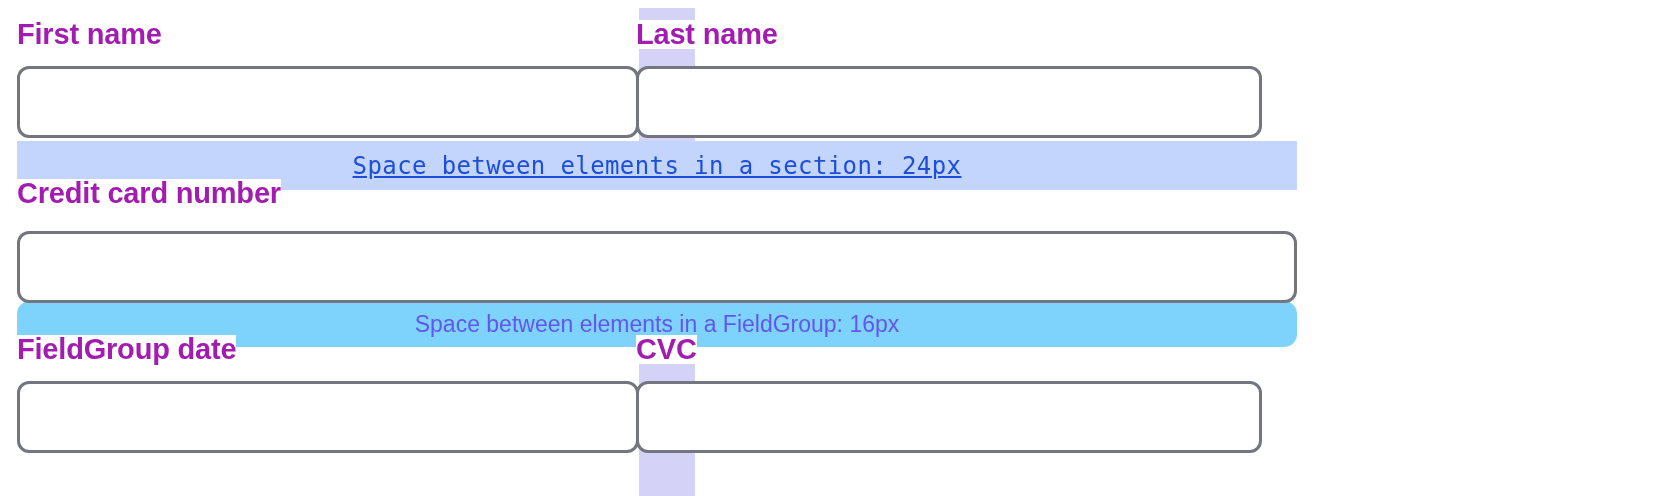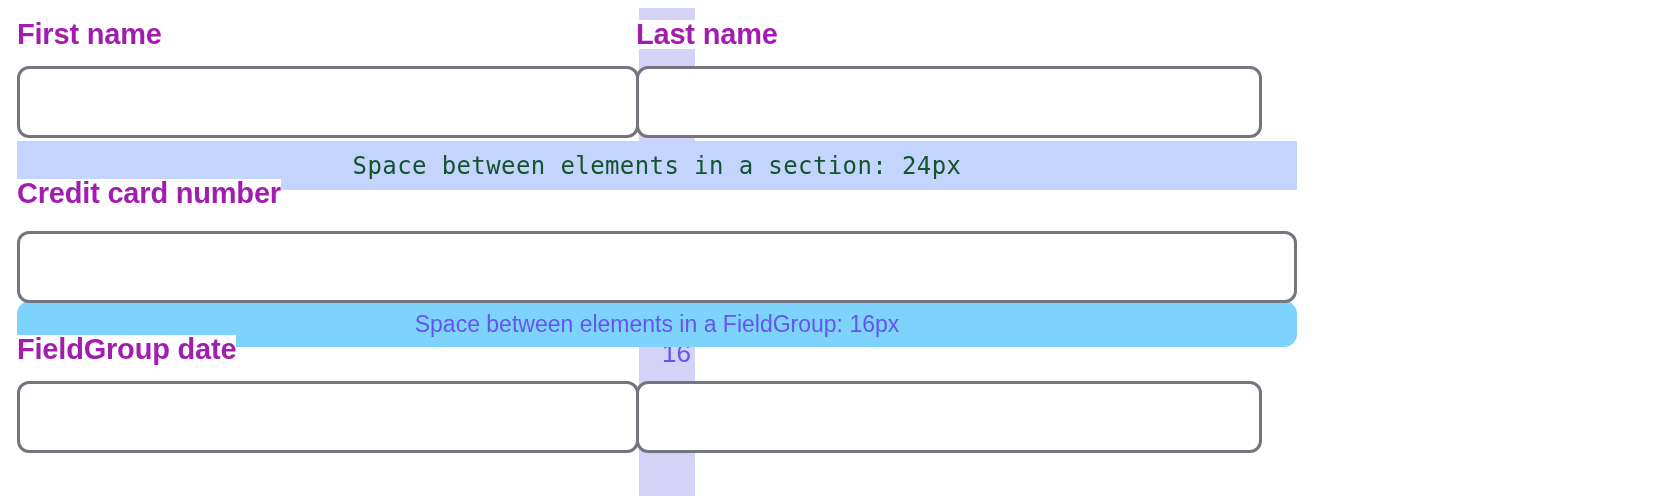--- a/index.html
+++ b/index.html
@@ -36,23 +36,24 @@
   }
   .band-section {
     top: 141px;
     height: 49px;
     background: #c3d4fd;
   }
   .band-section .band-label {
     font-family: "DejaVu Sans Mono", "Liberation Mono", monospace;
     font-size: 24px;
     line-height: 1;
-    color: #14532d;
+    color: #1d4ed8;
     letter-spacing: 0.4px;
     white-space: nowrap;
+    text-decoration: underline;
   }
   .band-fieldgroup {
     top: 301px;
     height: 46px;
     background: #7dd3fc;
     border-radius: 13px;
   }
   .band-fieldgroup .band-label {
     font-family: "Liberation Sans", sans-serif;
     font-size: 23px;
@@ -180,17 +181,20 @@
     <input class="field-input" type="text" value="" style="">
   </div>
 
   <div class="row label-holder col-left r3-label">
     <span class="field-label">FieldGroup date</span>
   </div>
   <div class="row input-holder col-left r3-input">
     <input class="field-input" type="text" value="" style="">
   </div>
 
+  <div class="row label-holder col-right r3-label">
+    <span class="field-label">CVC</span>
+  </div>
   <div class="row input-holder col-right r3-input">
     <input class="field-input" type="text" value="" style="">
   </div>
 
 </div>
 
 </body></html>

